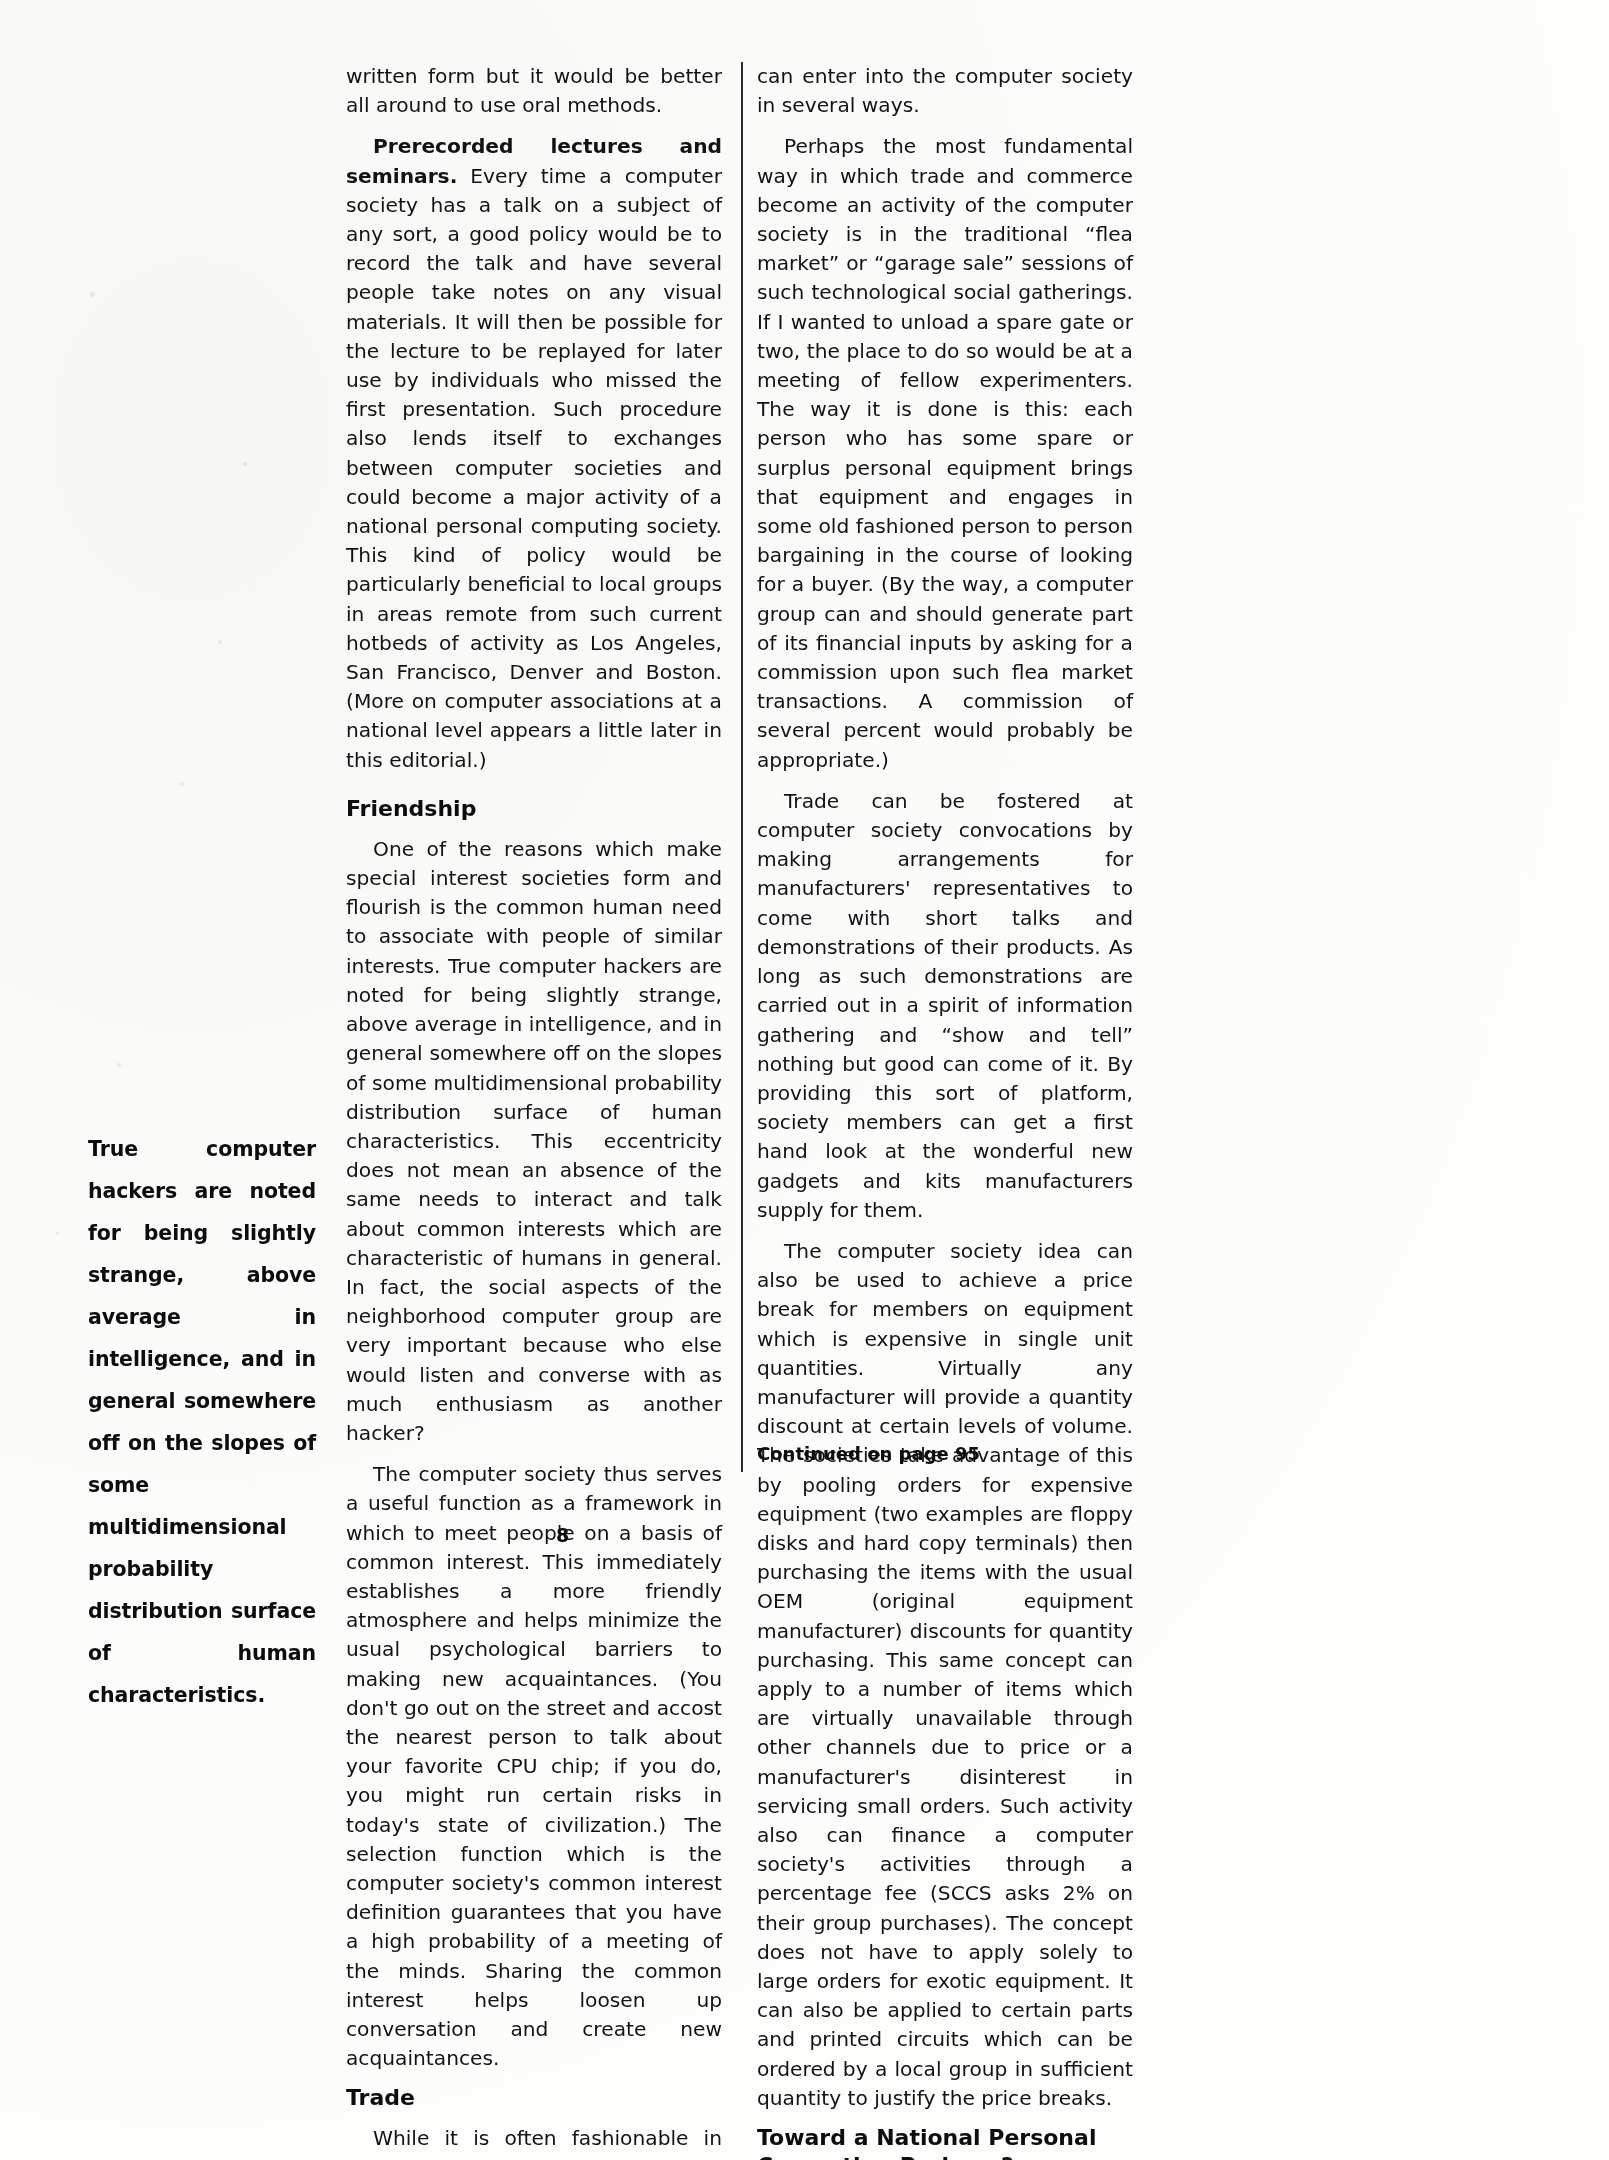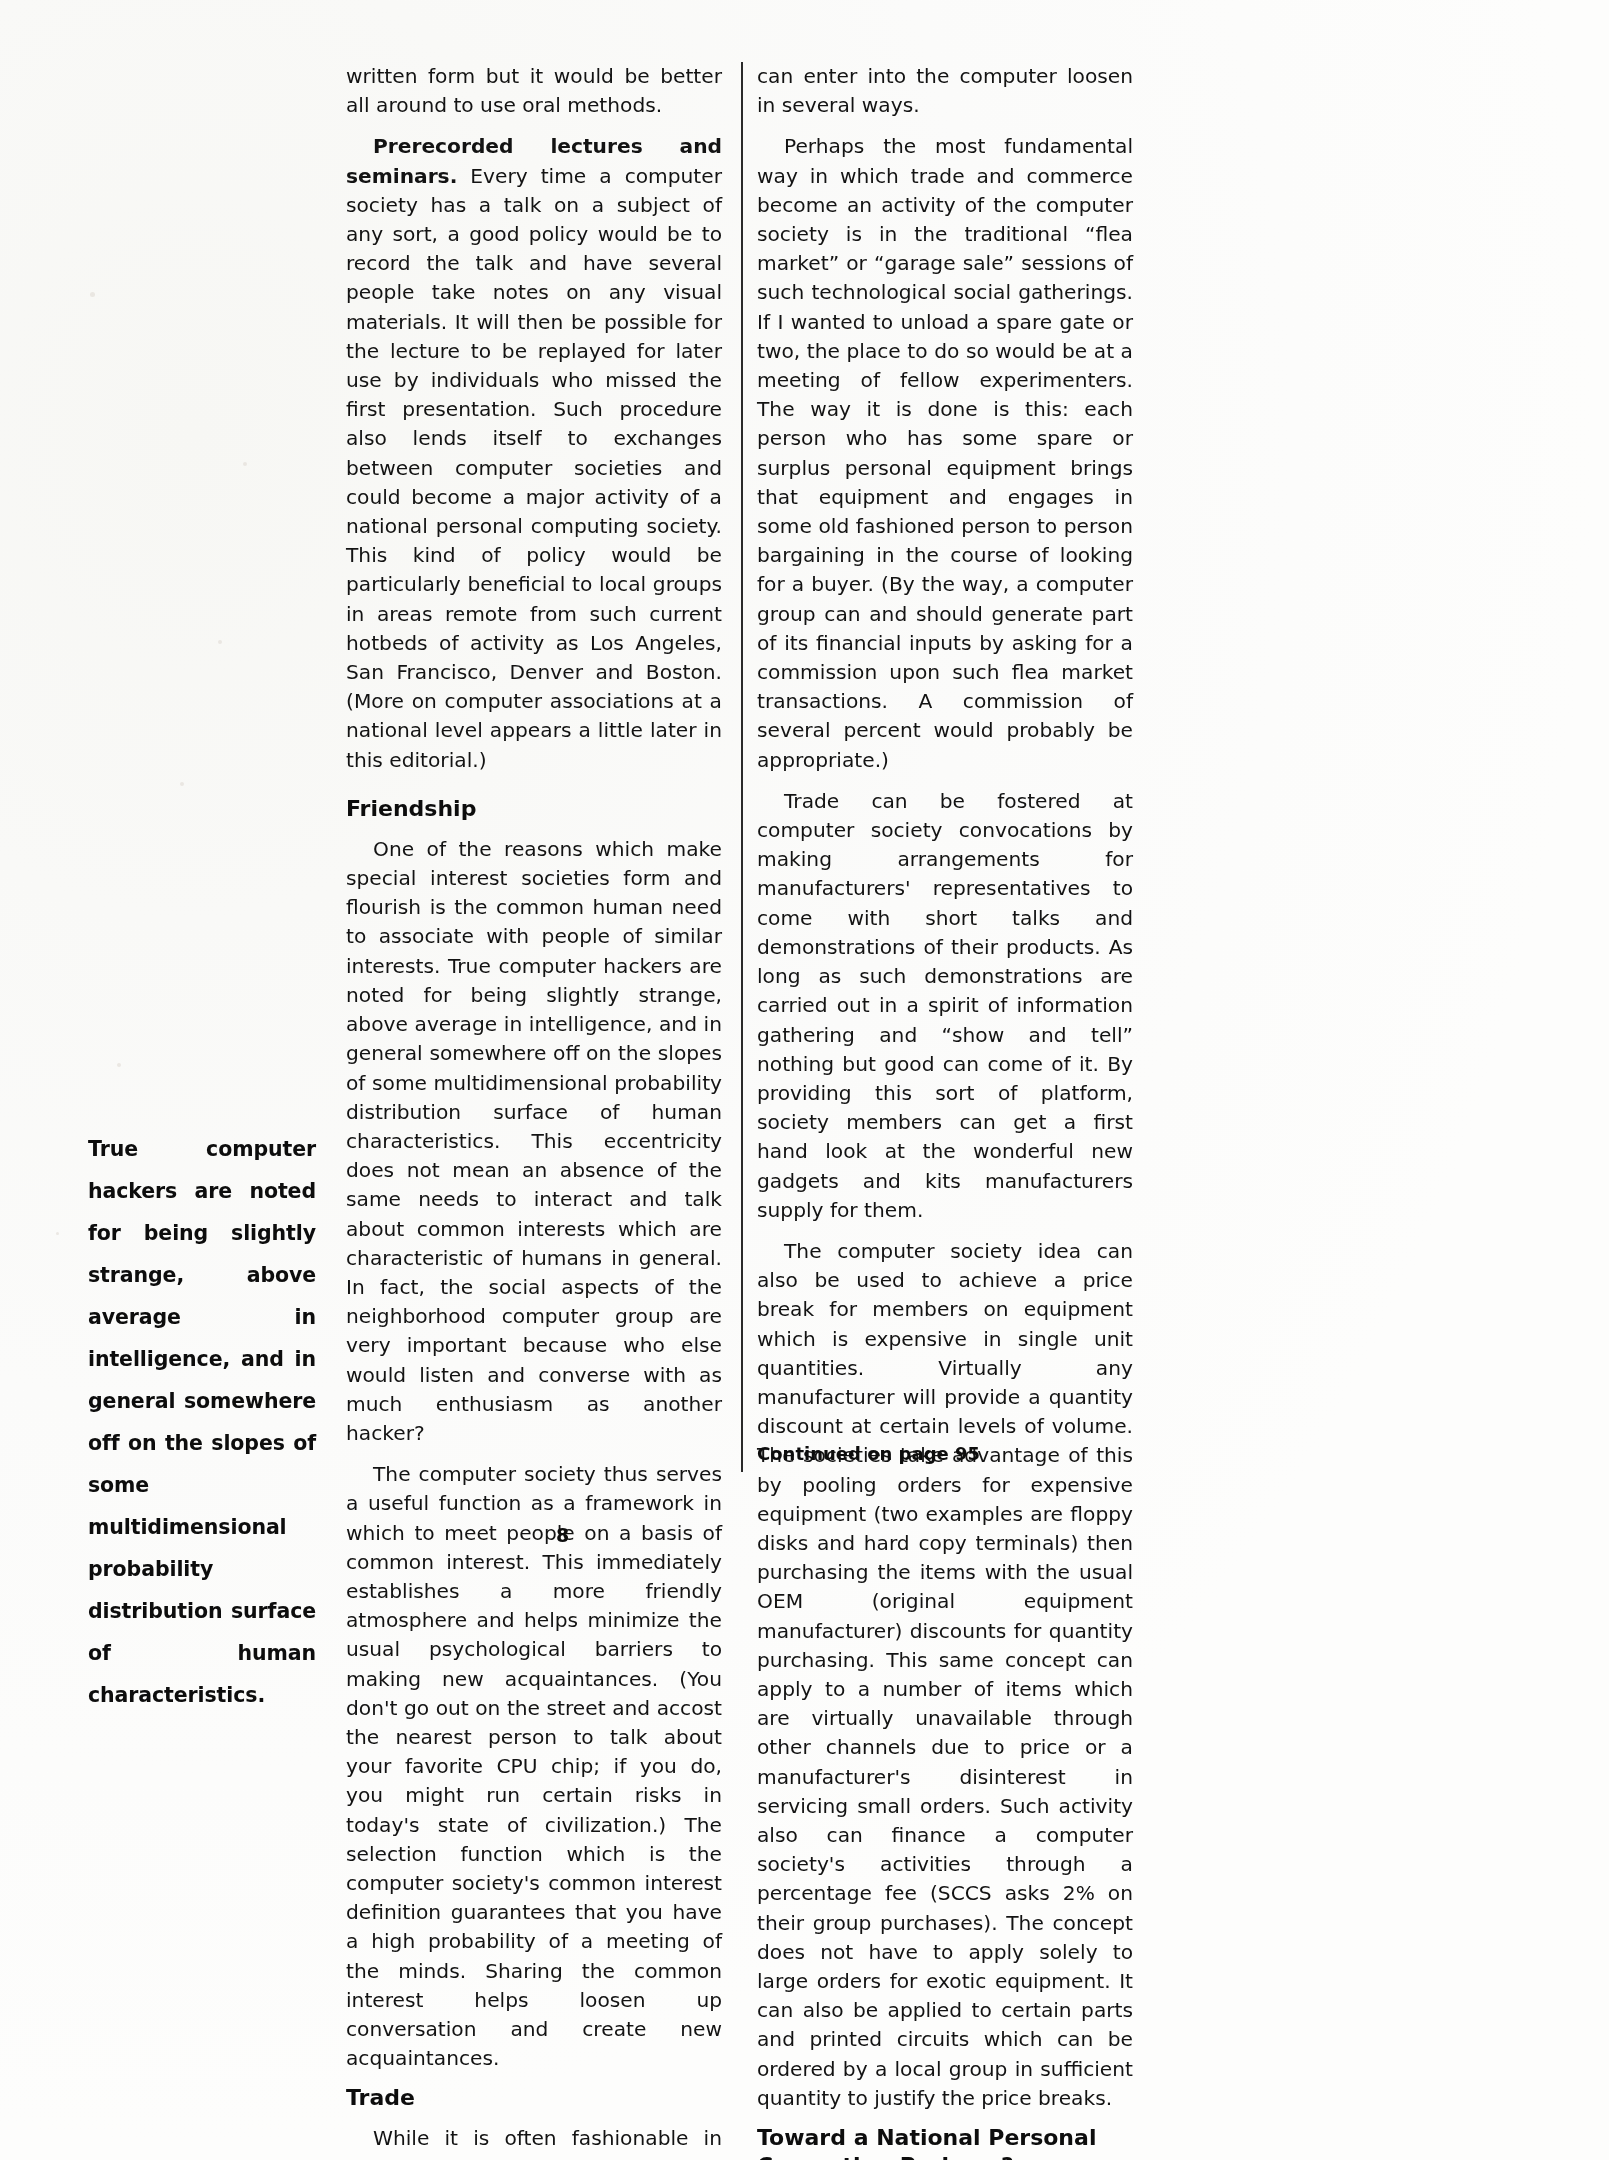--- a/index.html
+++ b/index.html
@@ -154,21 +154,21 @@
 
     <p class="indent">The computer society thus serves a useful function as a framework in which to meet people on a basis of common interest. This immediately establishes a more friendly atmosphere and helps minimize the usual psychological barriers to making new acquaintances. (You don't go out on the street and accost the nearest person to talk about your favorite CPU chip; if you do, you might run certain risks in today's state of civilization.) The selection function which is the computer society's common interest definition guarantees that you have a high probability of a meeting of the minds. Sharing the common interest helps loosen up conversation and create new acquaintances.</p>
 
     <h3 class="section-head tight-top">Trade</h3>
 
     <p class="indent">While it is often fashionable in conventional intellectual circles to look down upon commerce and trade with a petty moralistic disdain, the value of trade and commerce is obvious to any person who uses the results of modern technology. Trade and commerce</p>
   </div>
 
   <div id="col-right" class="column">
 
-    <p class="noindent">can enter into the computer loosen in several ways.</p>
+    <p class="noindent">can enter into the computer society in several ways.</p>
 
     <p class="indent">Perhaps the most fundamental way in which trade and commerce become an activity of the computer society is in the traditional “flea market” or “garage sale” sessions of such technological social gatherings. If I wanted to unload a spare gate or two, the place to do so would be at a meeting of fellow experimenters. The way it is done is this: each person who has some spare or surplus personal equipment brings that equipment and engages in some old fashioned person to person bargaining in the course of looking for a buyer. (By the way, a computer group can and should generate part of its financial inputs by asking for a commission upon such flea market transactions. A commission of several percent would probably be appropriate.)</p>
 
     <p class="indent">Trade can be fostered at computer society convocations by making arrangements for manufacturers' representatives to come with short talks and demonstrations of their products. As long as such demonstrations are carried out in a spirit of information gathering and “show and tell” nothing but good can come of it. By providing this sort of platform, society members can get a first hand look at the wonderful new gadgets and kits manufacturers supply for them.</p>
 
     <p class="indent">The computer society idea can also be used to achieve a price break for members on equipment which is expensive in single unit quantities. Virtually any manufacturer will provide a quantity discount at certain levels of volume. The societies take advantage of this by pooling orders for expensive equipment (two examples are floppy disks and hard copy terminals) then purchasing the items with the usual OEM (original equipment manufacturer) discounts for quantity purchasing. This same concept can apply to a number of items which are virtually unavailable through other channels due to price or a manufacturer's disinterest in servicing small orders. Such activity also can finance a computer society's activities through a percentage fee (SCCS asks 2% on their group purchases). The concept does not have to apply solely to large orders for exotic equipment. It can also be applied to certain parts and printed circuits which can be ordered by a local group in sufficient quantity to justify the price breaks.</p>
 
     <h3 class="section-head tight-top">Toward a National Personal Computing Perhaps?</h3>
 
   </div>

